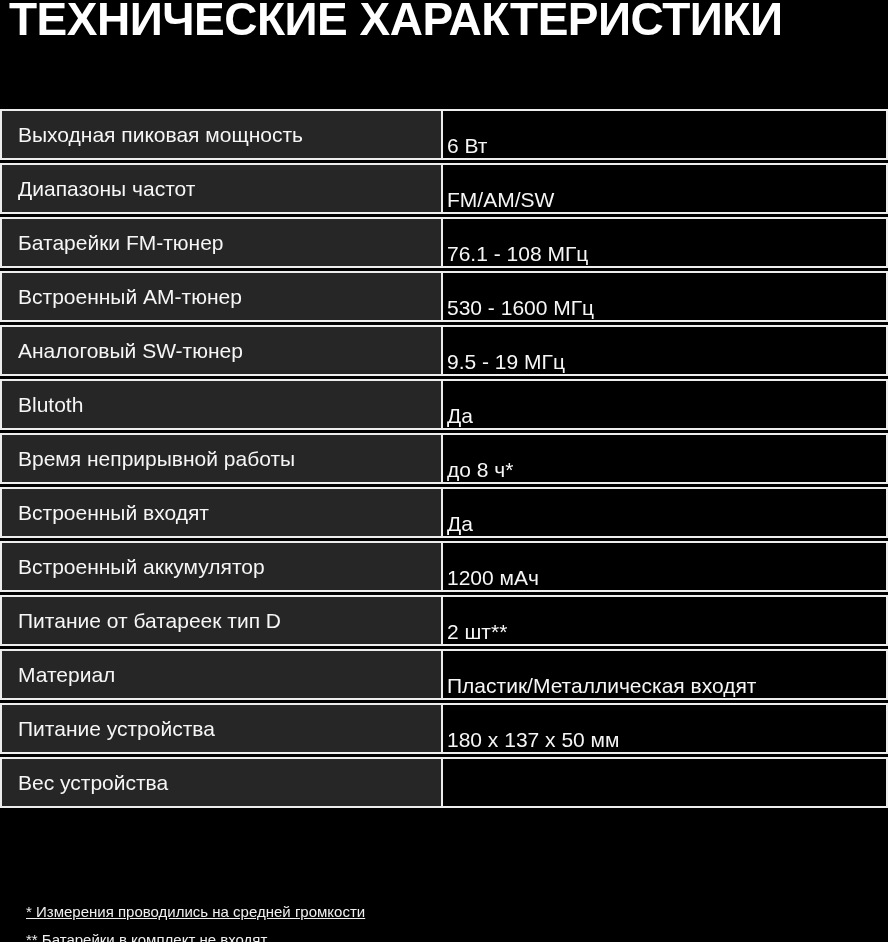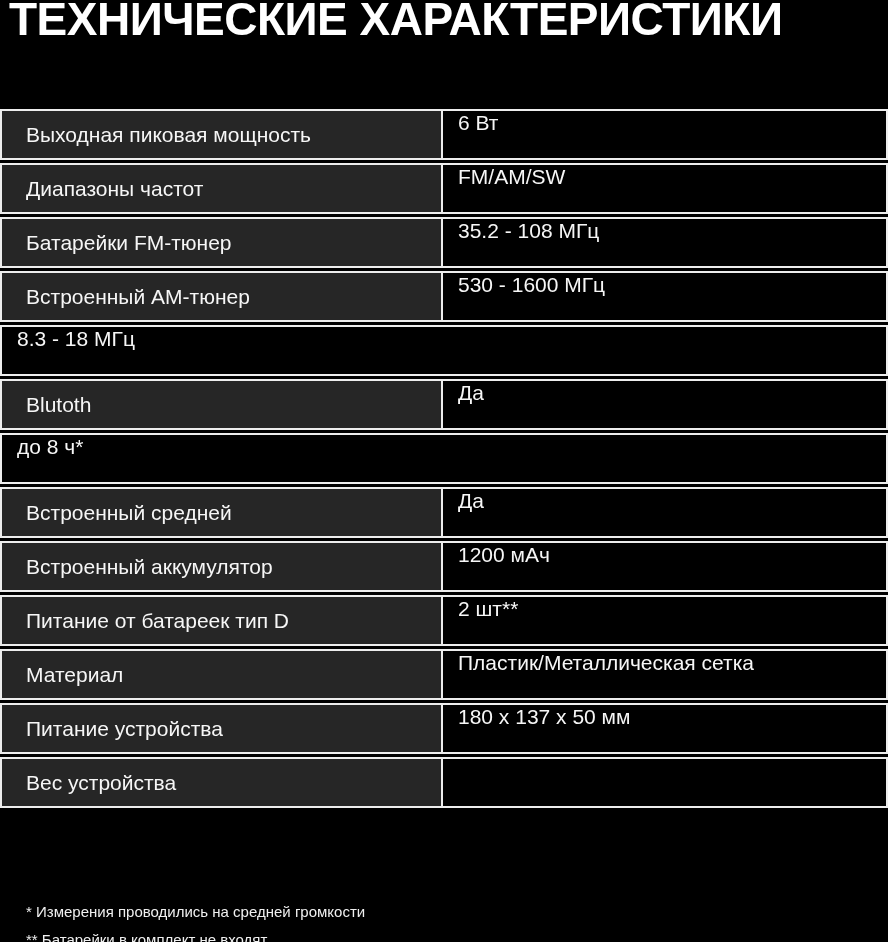--- a/index.html
+++ b/index.html
@@ -28,37 +28,37 @@
     display:flex;align-items:stretch;
     height:51px;margin-bottom:3px;
     border:2px solid var(--border);
     box-sizing:border-box;
   }
   .spec-label-cell{
     flex:0 0 441px;box-sizing:border-box;
     background:var(--label-bg);
     border-right:2px solid var(--border);
     display:flex;align-items:center;
-    padding-left:24px;
+    padding-left:16px;
   }
   .spec-value-cell{
     flex:1 1 auto;box-sizing:border-box;
     background:var(--value-bg);
-    display:flex;align-items:flex-start;
-    padding-left:15px;
+    display:flex;align-items:flex-end;
+    padding-left:4px;
     border-radius:16px;
   }
   .spec-label,.spec-value{
     font-size:21px;color:var(--text);white-space:nowrap;
   }
   .footnotes{
     position:absolute;left:26px;top:898px;
   }
   .footnote{
-    margin:0;font-size:15px;line-height:28px;color:#f0f0f0;white-space:nowrap;
+    margin:0;font-size:15px;line-height:28px;color:#f0f0f0;white-space:nowrap;text-decoration:underline;
   }
 </style>
 </head>
 <body>
 
 <h1 class="page-title">ТЕХНИЧЕСКИЕ ХАРАКТЕРИСТИКИ</h1>
 
 <div class="spec-table">
   <div class="spec-row">
     <div class="spec-label-cell">
@@ -76,57 +76,63 @@
     <div class="spec-value-cell">
       <span class="spec-value">FM/AM/SW</span>
     </div>
   </div>
 
   <div class="spec-row">
     <div class="spec-label-cell">
       <span class="spec-label">Батарейки FM-тюнер</span>
     </div>
     <div class="spec-value-cell">
-      <span class="spec-value">35.2 - 108 МГц</span>
+      <span class="spec-value">76.1 - 108 МГц</span>
     </div>
   </div>
 
   <div class="spec-row">
     <div class="spec-label-cell">
       <span class="spec-label">Встроенный AM-тюнер</span>
     </div>
     <div class="spec-value-cell">
       <span class="spec-value">530 - 1600 МГц</span>
     </div>
   </div>
 
   <div class="spec-row">
+    <div class="spec-label-cell">
+      <span class="spec-label">Аналоговый SW-тюнер</span>
+    </div>
     <div class="spec-value-cell">
-      <span class="spec-value">8.3 - 18 МГц</span>
+      <span class="spec-value">9.5 - 19 МГц</span>
     </div>
   </div>
 
   <div class="spec-row">
     <div class="spec-label-cell">
       <span class="spec-label">Blutoth</span>
     </div>
     <div class="spec-value-cell">
       <span class="spec-value">Да</span>
     </div>
   </div>
 
   <div class="spec-row">
+    <div class="spec-label-cell">
+      <span class="spec-label">Время неприрывной работы</span>
+    </div>
     <div class="spec-value-cell">
       <span class="spec-value">до 8 ч*</span>
     </div>
   </div>
 
   <div class="spec-row">
     <div class="spec-label-cell">
-      <span class="spec-label">Встроенный средней</span>
+      <span class="spec-label">Встроенный входят</span>
     </div>
     <div class="spec-value-cell">
       <span class="spec-value">Да</span>
     </div>
   </div>
 
   <div class="spec-row">
     <div class="spec-label-cell">
       <span class="spec-label">Встроенный аккумулятор</span>
     </div>
@@ -142,21 +148,21 @@
     <div class="spec-value-cell">
       <span class="spec-value">2 шт**</span>
     </div>
   </div>
 
   <div class="spec-row">
     <div class="spec-label-cell">
       <span class="spec-label">Материал</span>
     </div>
     <div class="spec-value-cell">
-      <span class="spec-value">Пластик/Металлическая сетка</span>
+      <span class="spec-value">Пластик/Металлическая входят</span>
     </div>
   </div>
 
   <div class="spec-row">
     <div class="spec-label-cell">
       <span class="spec-label">Питание устройства</span>
     </div>
     <div class="spec-value-cell">
       <span class="spec-value">180 x 137 x 50 мм</span>
     </div>

